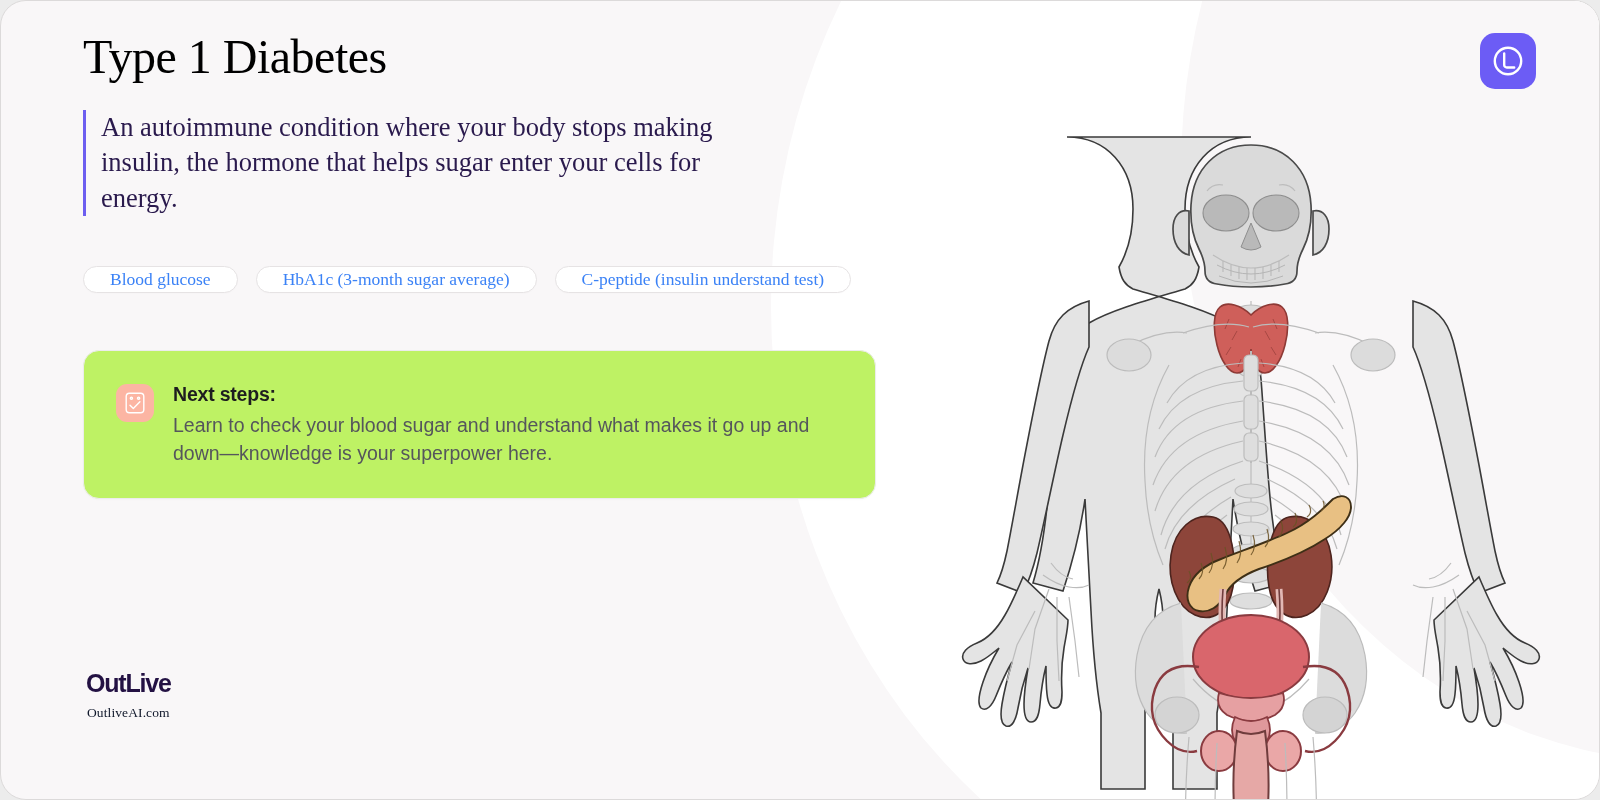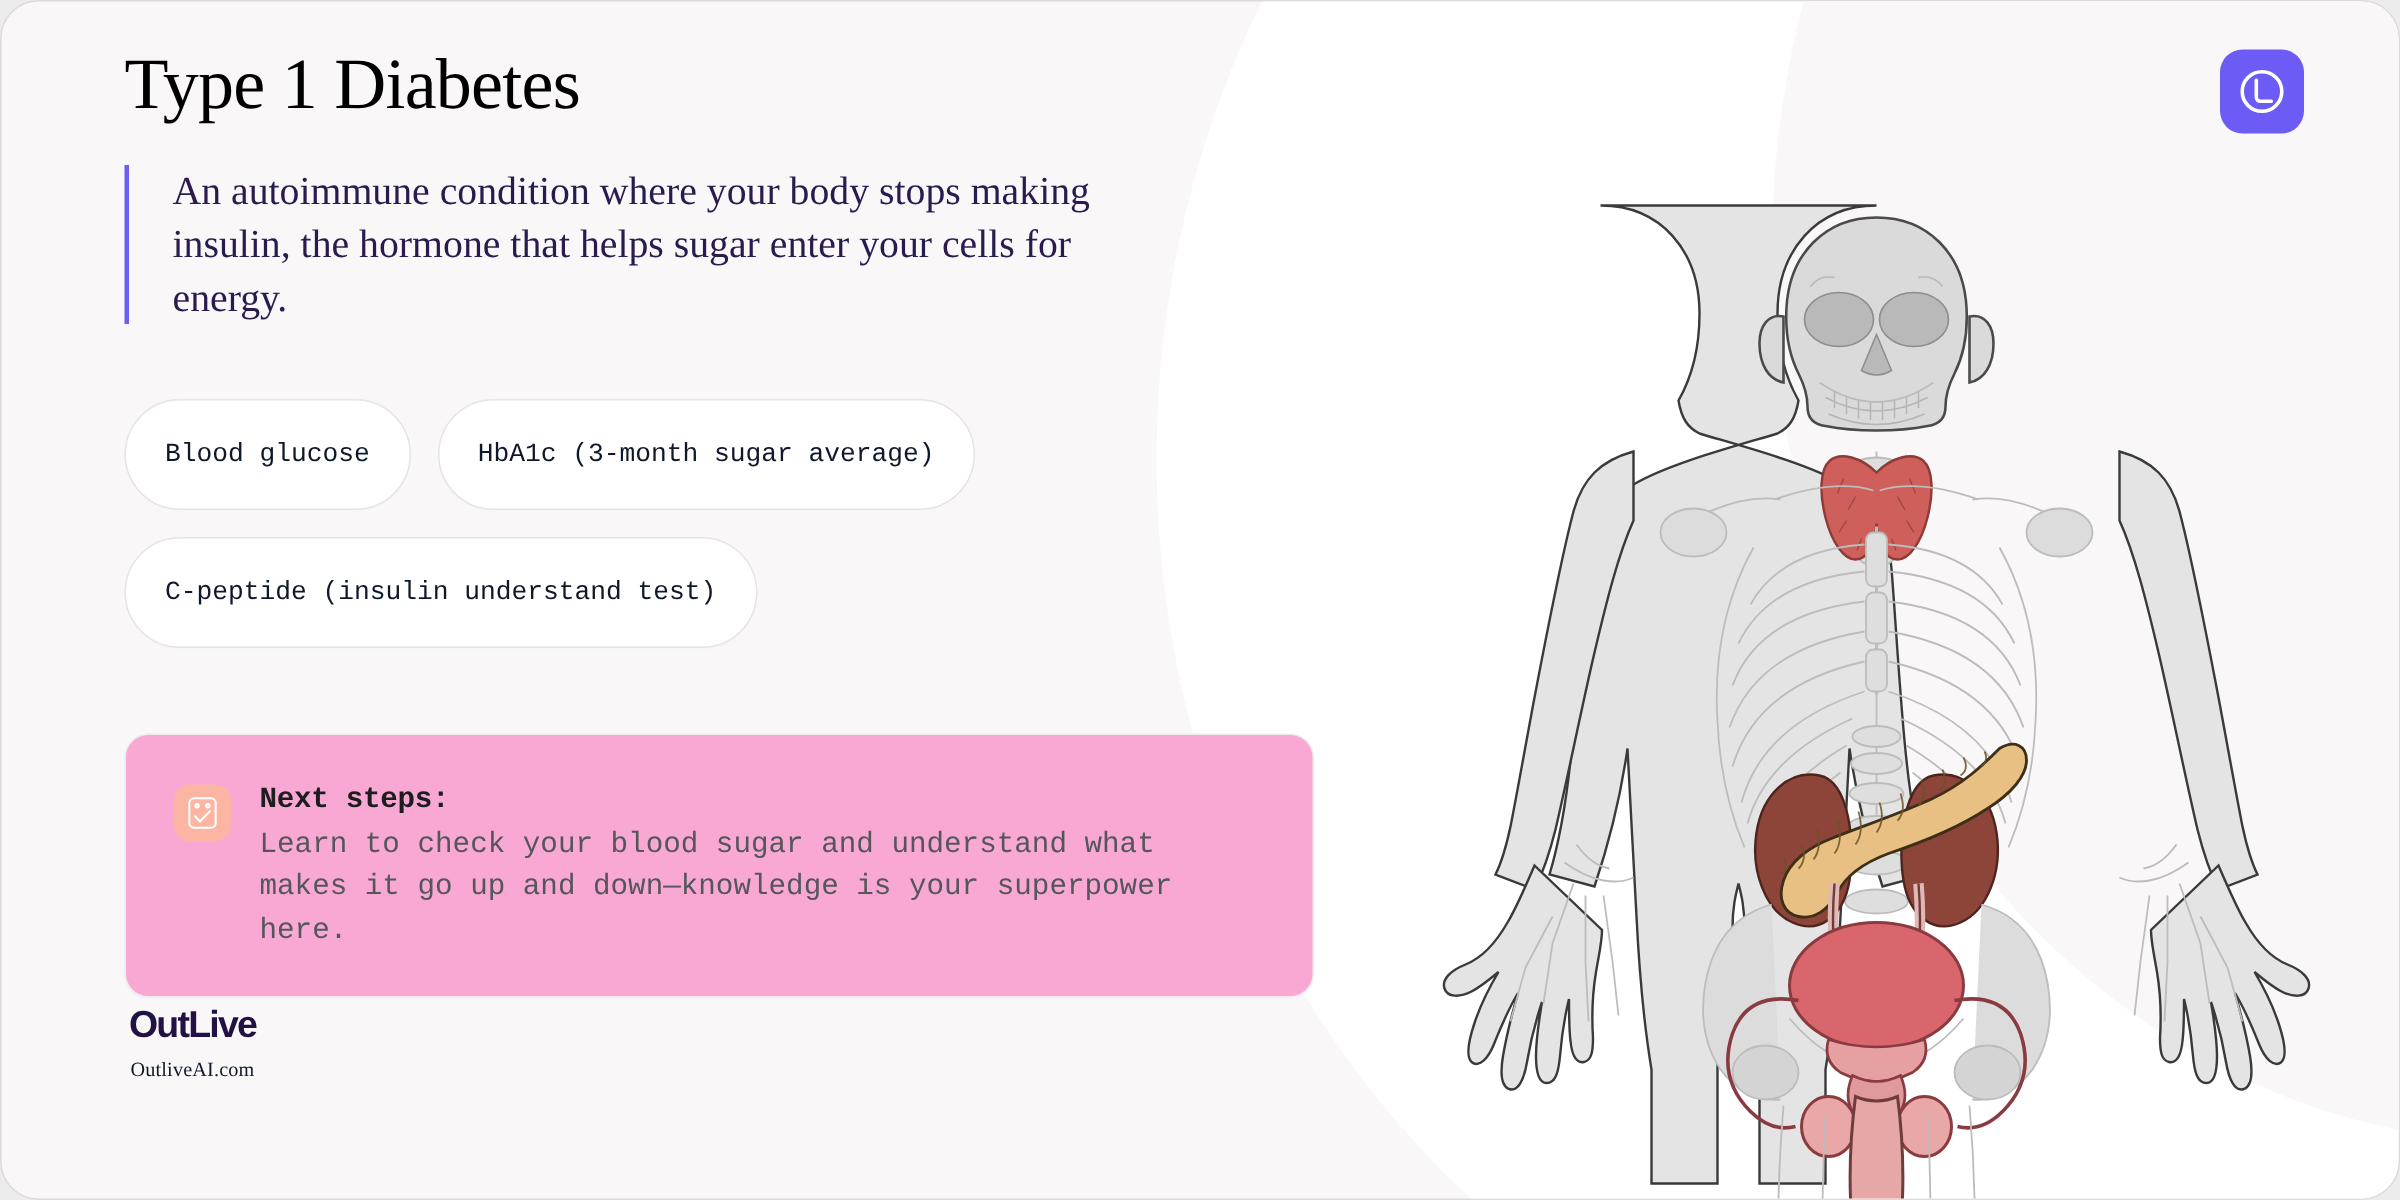--- a/index.html
+++ b/index.html
@@ -60,21 +60,21 @@
     font-family: "Liberation Serif", serif;
     font-weight: normal;
     font-size: 48px;
     line-height: 1.18;
     letter-spacing: -0.5px;
     color: #000000;
   }
 
   #subtitle-wrap {
     margin-top: 24px;
-    padding-left: 29px;
+    padding-left: 15px;
     border-left: 3px solid #6d5ef0;
     max-width: 690px;
   }
   #subtitle {
     font-family: "Liberation Serif", serif;
     font-size: 26.5px;
     line-height: 1.34;
     color: #2a1a4d;
   }
 
@@ -82,40 +82,39 @@
   #chips {
     display: flex;
     gap: 18px;
     margin-top: 50px;
     flex-wrap: wrap;
   }
   .chip {
     background: #ffffff;
     border: 1px solid #e6e3e4;
     border-radius: 999px;
-    padding: 26px 26px;
-    font-family: Liberation Mono, monospace;
+    padding: 2px 26px;
+    font-family: Liberation Serif, serif;
     font-size: 17.5px;
-    color: #0f172a;
+    color: #3b82f6;
     white-space: nowrap;
     box-shadow: 0 1px 1px rgba(0,0,0,0.012);
   }
 
   
   #next-steps-card {
     margin-top: 57px;
     width: 793px;
-    background: #f9a8d4;
+    background: #bef264;
     border: 1px solid #ececec;
     border-radius: 16px;
     padding: 31px 30px 30px 32px;
     display: flex;
     gap: 19px;
     box-shadow: 0 1px 2px rgba(0,0,0,0.02);
-    font-family: Liberation Mono, monospace;
   }
   #next-steps-icon {
     flex: 0 0 auto;
     width: 38px;
     height: 38px;
     border-radius: 11px;
     background: #fcb5a3;
     display: flex;
     align-items: center;
     justify-content: center;

